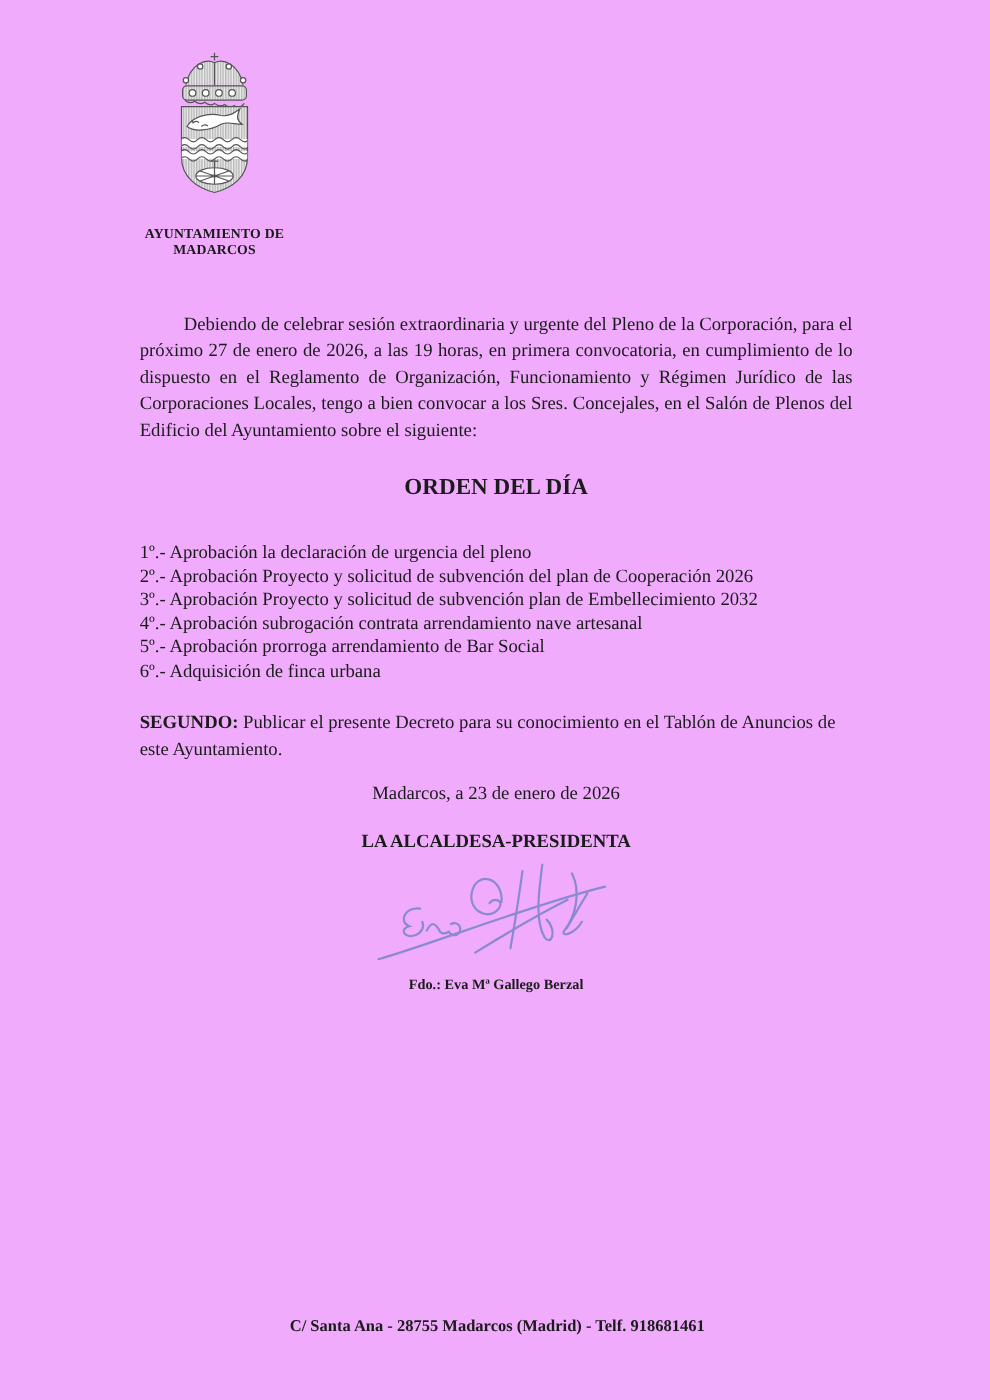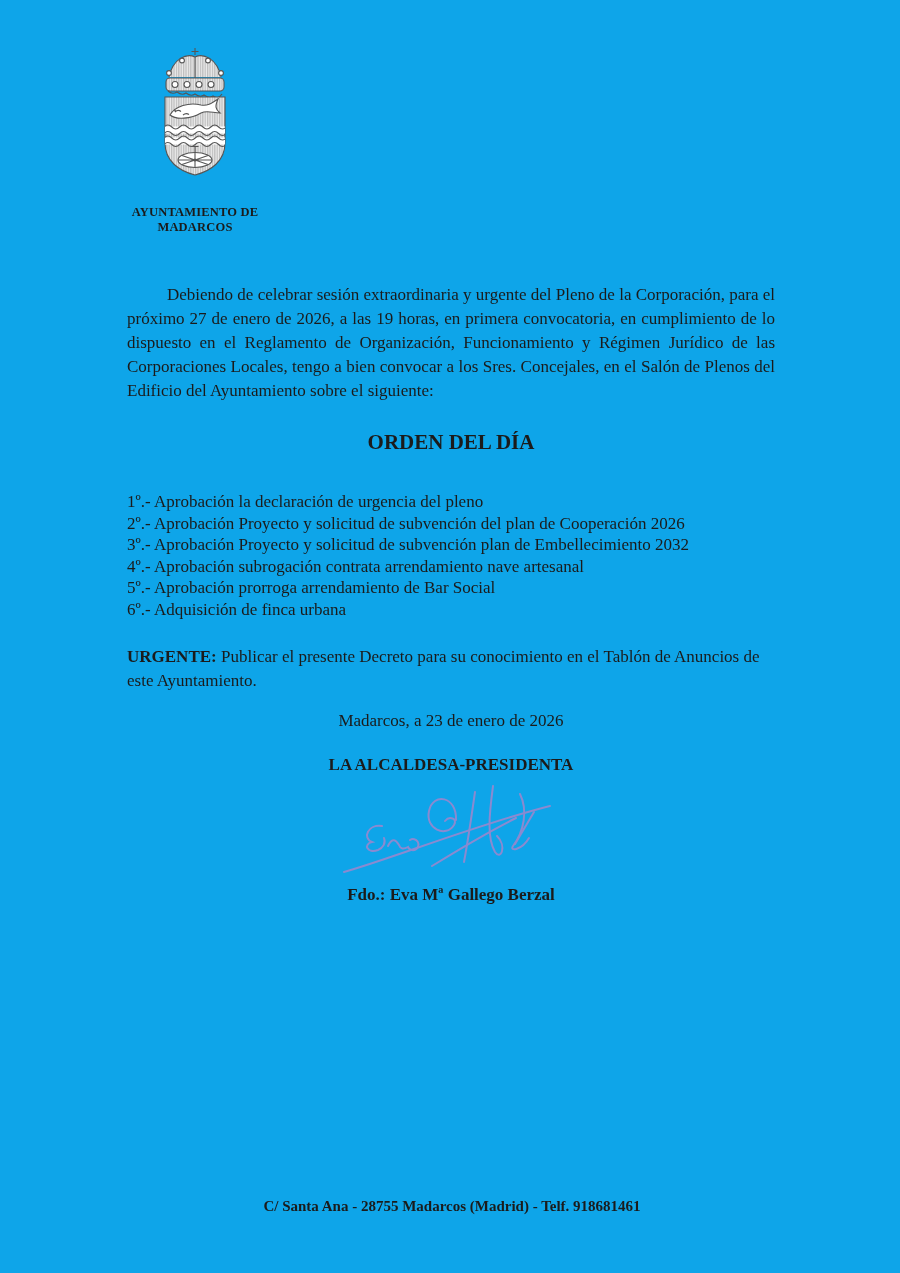--- a/index.html
+++ b/index.html
@@ -4,21 +4,21 @@
 <style>
   html, body {
     margin: 0;
     padding: 0;
     background: #ffffff;
   }
   .page {
     position: relative;
     width: 900px;
     height: 1273px;
-    background: #0ea5e9;
+    background: #f0abfc;
     color: #1b1b1b;
     font-family: "Liberation Serif", "DejaVu Serif", serif;
     overflow: hidden;
   }
   .content {
     position: absolute;
     left: 127px;
     right: 125px;
     top: 0;
   }
@@ -99,21 +99,21 @@
   }
   .signature-wrap {
     margin-top: 4px;
     text-align: center;
     height: 100px;
   }
   .signature-name {
     margin-top: 4px;
     text-align: center;
     font-weight: bold;
-    font-size: 17px;
+    font-size: 13px;
     line-height: 22px;
   }
 
   .footer {
     position: absolute;
     left: 4px;
     right: 0;
     top: 1198px;
     text-align: center;
     font-weight: bold;
@@ -199,21 +199,21 @@
 
     <div class="agenda-list">
       <div>1º.- Aprobación la declaración de urgencia del pleno</div>
       <div>2º.- Aprobación Proyecto y solicitud de subvención del plan de Cooperación 2026</div>
       <div>3º.- Aprobación Proyecto y solicitud de subvención plan de Embellecimiento 2032</div>
       <div>4º.- Aprobación subrogación contrata arrendamiento nave artesanal</div>
       <div>5º.- Aprobación prorroga arrendamiento de Bar Social</div>
       <div>6º.- Adquisición de finca urbana</div>
     </div>
 
-    <p class="second-para"><span class="lead">URGENTE:</span><span> Publicar el presente Decreto para su conocimiento en el Tablón de Anuncios de este Ayuntamiento.</span></p>
+    <p class="second-para"><span class="lead">SEGUNDO:</span><span> Publicar el presente Decreto para su conocimiento en el Tablón de Anuncios de este Ayuntamiento.</span></p>
 
     <div class="dateline">Madarcos, a 23 de enero de 2026</div>
     <div class="signer-title">LA ALCALDESA-PRESIDENTA</div>
 
     <div class="signature-wrap">
       <svg width="230" height="100" viewBox="0 0 230 100" style="color:#8a8ad0">
         <g fill="none" stroke="currentColor" stroke-width="2" stroke-linecap="round">
           <path d="M8,92 C52,80 142,44 214,26"></path>
           <path d="M46,46 C32,44 26,58 36,62 C27,64 31,74 42,70 C47,68 50,63 48,58"></path>
           <path d="M52,66 q5,-11 11,-1 q2,6 9,2 a5.5,5.5 0 1,0 2,-7"></path>

